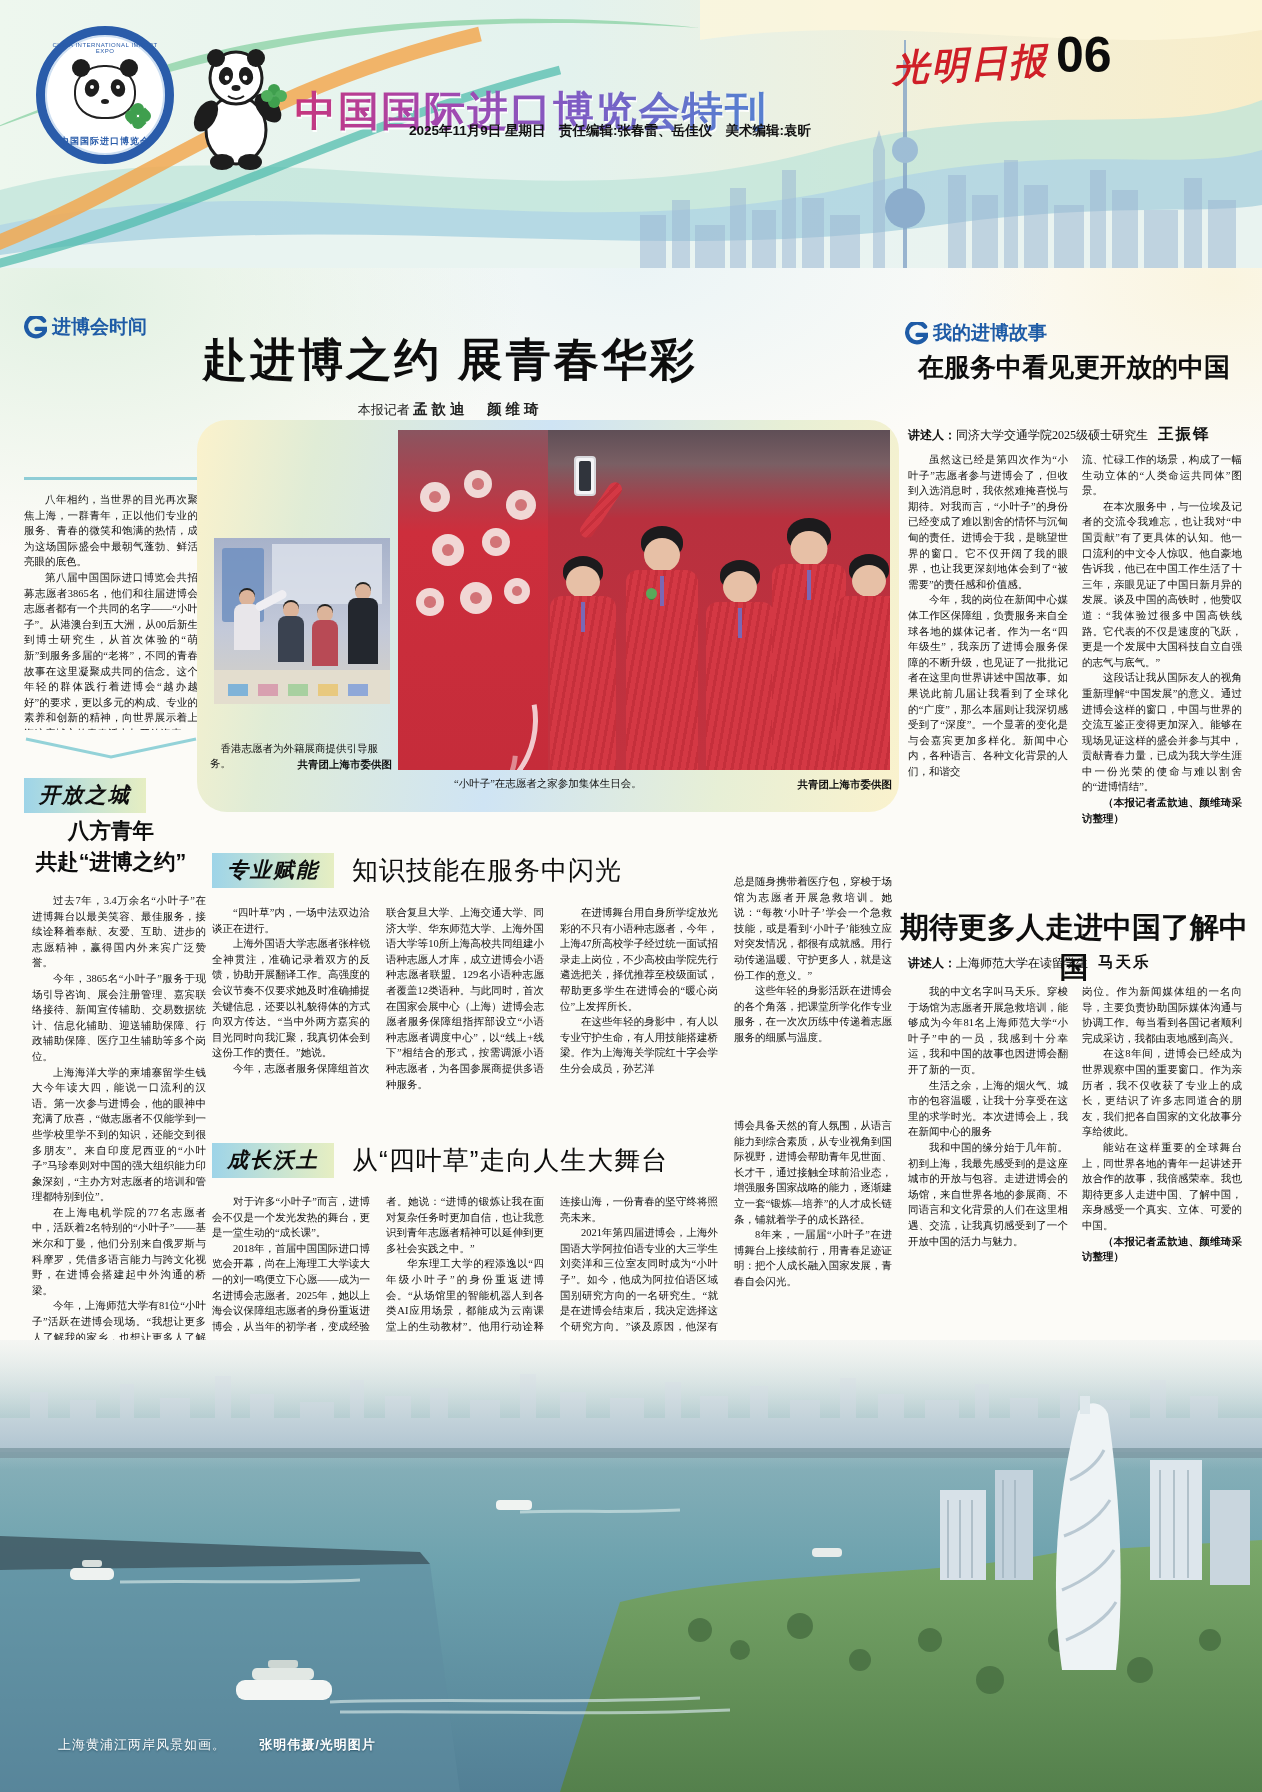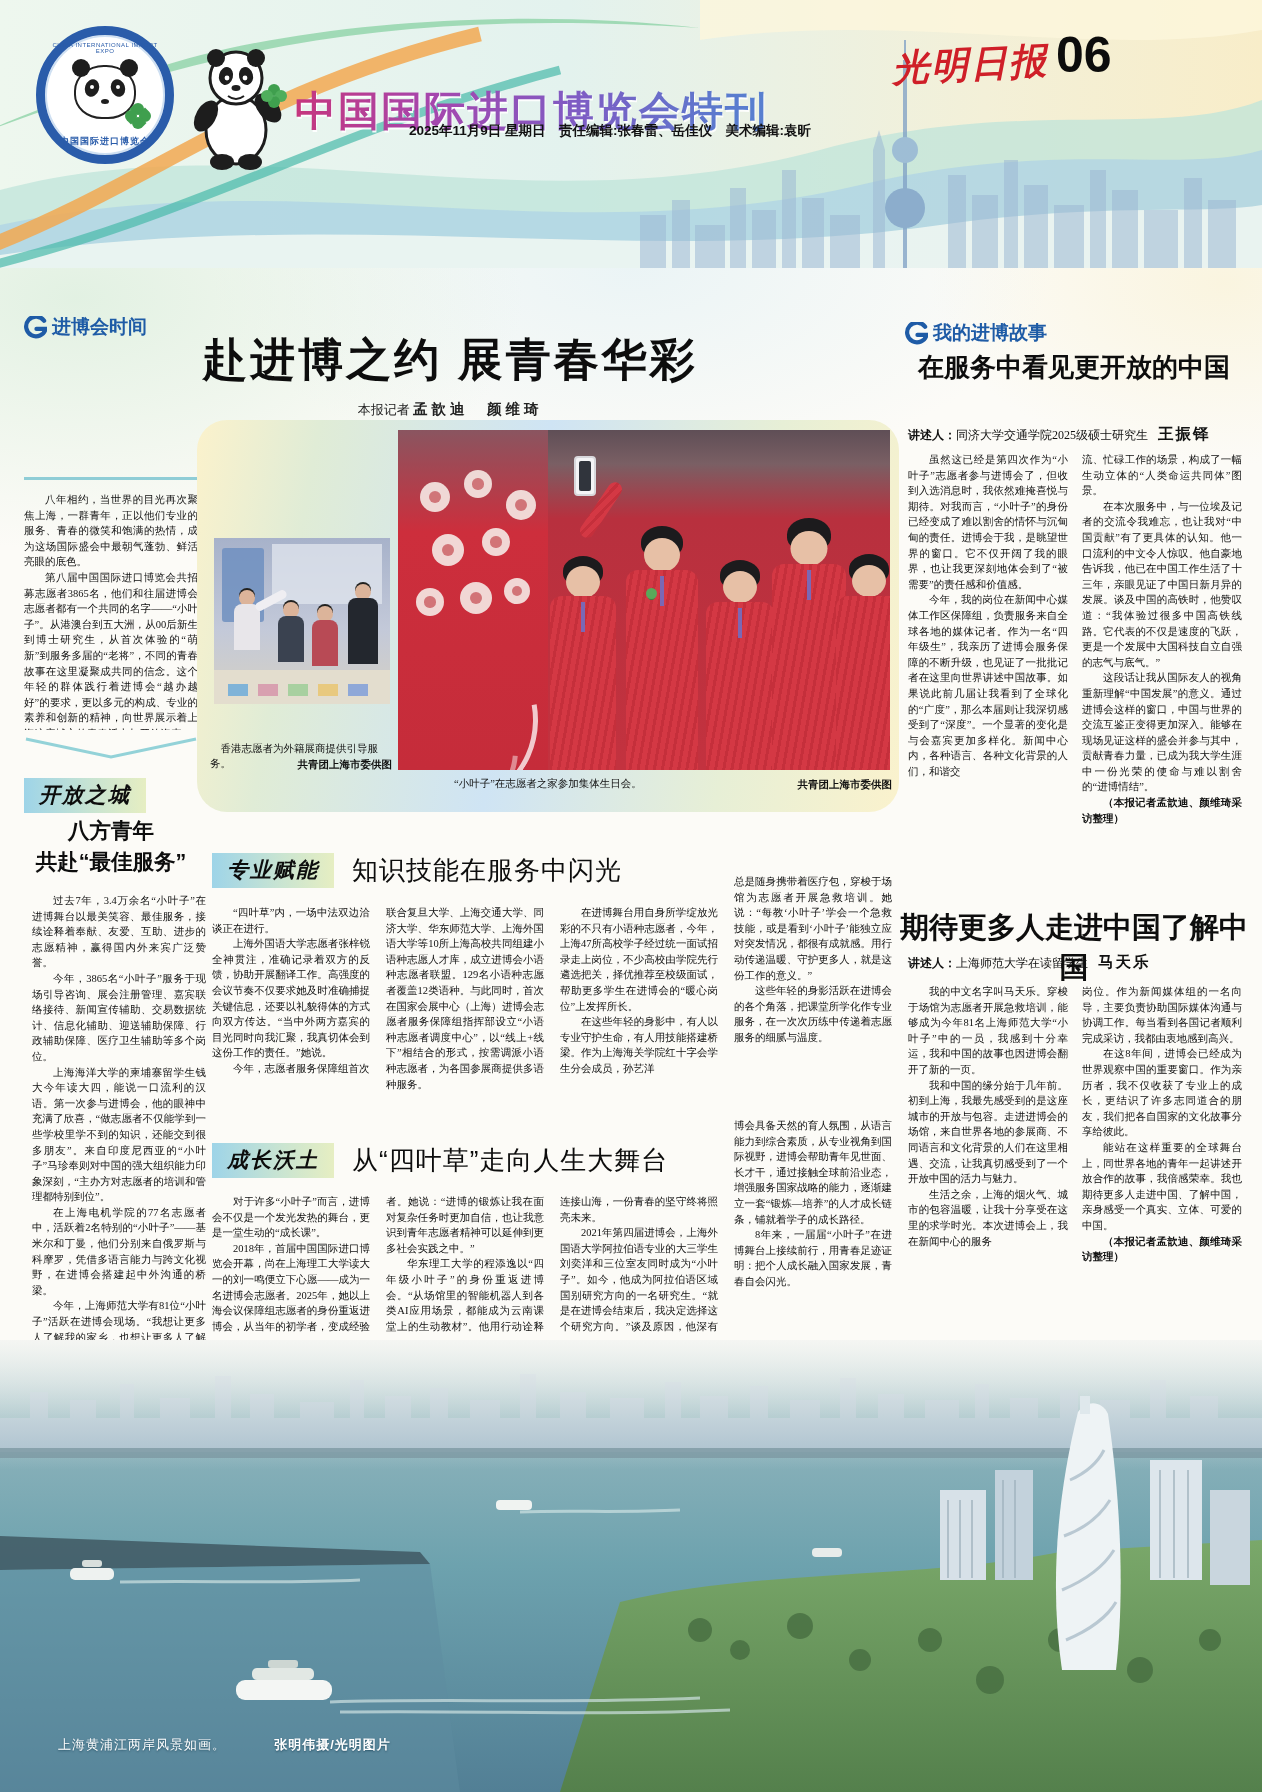--- a/index.html
+++ b/index.html
@@ -107,21 +107,21 @@
   
   .story-title { position:absolute; text-align:center; font-family:"Liberation Sans",sans-serif;
     font-weight:bold; color:#0d0d0d; }
   .teller { position:absolute; font-size:12px; color:#111; white-space:nowrap; }
   .teller .lbl { font-weight:bold; font-family:"Liberation Sans",sans-serif; }
   .teller .nm { font-weight:bold; font-size:15.5px; margin-left:10px; letter-spacing:2px; }
   
   .bottom-photo { position:absolute; left:0; top:1340px; width:1262px; height:452px; }
   .bp-caption { position:absolute; left:58px; top:396px; font-size:13px; color:#fff;
     text-shadow:0 1px 2px rgba(0,40,60,.55); letter-spacing:1px; }
-  .bp-caption b { margin-left:44px; font-family:"Liberation Sans",sans-serif; }
+  .bp-caption b { margin-left:29px; font-family:"Liberation Sans",sans-serif; }
 </style>
 </head>
 <body>
 
 <div id="page">
 
   <div class="masthead">
     <svg class="waves" width="1262" height="268" viewBox="0 0 1262 268">
       <defs>
         <linearGradient id="mhbg" x1="0" y1="0" x2="1" y2="0">
@@ -238,21 +238,21 @@
 
   <svg class="chevron" width="174" height="26" viewBox="0 0 174 26">
     <polyline points="2,4 87,22 172,4" fill="none" stroke="#93d2d8" stroke-width="3"></polyline>
   </svg>
 
   <div style="position:absolute; left:24px; top:778px;">
     <span class="hl-badge">开放之城</span>
   </div>
   <div class="oc-subhead">
     <div>八方青年</div>
-    <div>共赴“最佳服务”</div>
+    <div>共赴“进博之约”</div>
   </div>
   <div class="bodytext" style="left:32px; top:893px; width:174px; height:502px;">
     <p>过去7年，3.4万余名“小叶子”在进博舞台以最美笑容、最佳服务，接续诠释着奉献、友爱、互助、进步的志愿精神，赢得国内外来宾广泛赞誉。</p>
     <p>今年，3865名“小叶子”服务于现场引导咨询、展会注册管理、嘉宾联络接待、新闻宣传辅助、交易数据统计、信息化辅助、迎送辅助保障、行政辅助保障、医疗卫生辅助等多个岗位。</p>
     <p>上海海洋大学的柬埔寨留学生钱大今年读大四，能说一口流利的汉语。第一次参与进博会，他的眼神中充满了欣喜，“做志愿者不仅能学到一些学校里学不到的知识，还能交到很多朋友”。来自印度尼西亚的“小叶子”马珍奉则对中国的强大组织能力印象深刻，“主办方对志愿者的培训和管理都特别到位”。</p>
     <p>在上海电机学院的77名志愿者中，活跃着2名特别的“小叶子”——基米尔和丁曼，他们分别来自俄罗斯与科摩罗，凭借多语言能力与跨文化视野，在进博会搭建起中外沟通的桥梁。</p>
     <p>今年，上海师范大学有81位“小叶子”活跃在进博会现场。“我想让更多人了解我的家乡，也想让更多人了解进博会的先进科技和我们国家的发展理念。”彝族学子赵从杨的成长轨迹，展现了新时代青年让世界看见更立体、生动的中国故事的担当。</p>
   </div>
 
   <div class="photo-panel"></div>
@@ -410,22 +410,22 @@
     <p>这段话让我从国际友人的视角重新理解“中国发展”的意义。通过进博会这样的窗口，中国与世界的交流互鉴正变得更加深入。能够在现场见证这样的盛会并参与其中，贡献青春力量，已成为我大学生涯中一份光荣的使命与难以割舍的“进博情结”。</p>
     <p class="credit">（本报记者孟歆迪、颜维琦采访整理）</p>
   </div>
 
   <div class="story-title" style="left:898px; top:908px; width:352px; font-size:29px;">期待更多人走进中国了解中国</div>
   <div class="teller" style="left:908px; top:952px;">
     <span class="lbl">讲述人：</span><span>上海师范大学在读留学生</span><span class="nm">马天乐</span>
   </div>
   <div class="bodytext" style="left:908px; top:984px; width:160px; height:310px;">
     <p>我的中文名字叫马天乐。穿梭于场馆为志愿者开展急救培训，能够成为今年81名上海师范大学“小叶子”中的一员，我感到十分幸运，我和中国的故事也因进博会翻开了新的一页。</p>
+    <p>生活之余，上海的烟火气、城市的包容温暖，让我十分享受在这里的求学时光。本次进博会上，我在新闻中心的服务</p>
     <p>我和中国的缘分始于几年前。初到上海，我最先感受到的是这座城市的开放与包容。走进进博会的场馆，来自世界各地的参展商、不同语言和文化背景的人们在这里相遇、交流，让我真切感受到了一个开放中国的活力与魅力。</p>
-    <p>生活之余，上海的烟火气、城市的包容温暖，让我十分享受在这里的求学时光。本次进博会上，我在新闻中心的服务</p>
   </div>
   <div class="bodytext" style="left:1082px; top:984px; width:160px; height:310px;">
     <p class="cont">岗位。作为新闻媒体组的一名向导，主要负责协助国际媒体沟通与协调工作。每当看到各国记者顺利完成采访，我都由衷地感到高兴。</p>
     <p>在这8年间，进博会已经成为世界观察中国的重要窗口。作为亲历者，我不仅收获了专业上的成长，更结识了许多志同道合的朋友，我们把各自国家的文化故事分享给彼此。</p>
     <p>能站在这样重要的全球舞台上，同世界各地的青年一起讲述开放合作的故事，我倍感荣幸。我也期待更多人走进中国、了解中国，亲身感受一个真实、立体、可爱的中国。</p>
     <p class="credit">（本报记者孟歆迪、颜维琦采访整理）</p>
   </div>
 
   <div class="bottom-photo">
     <svg width="1262" height="452" viewBox="0 0 1262 452">

